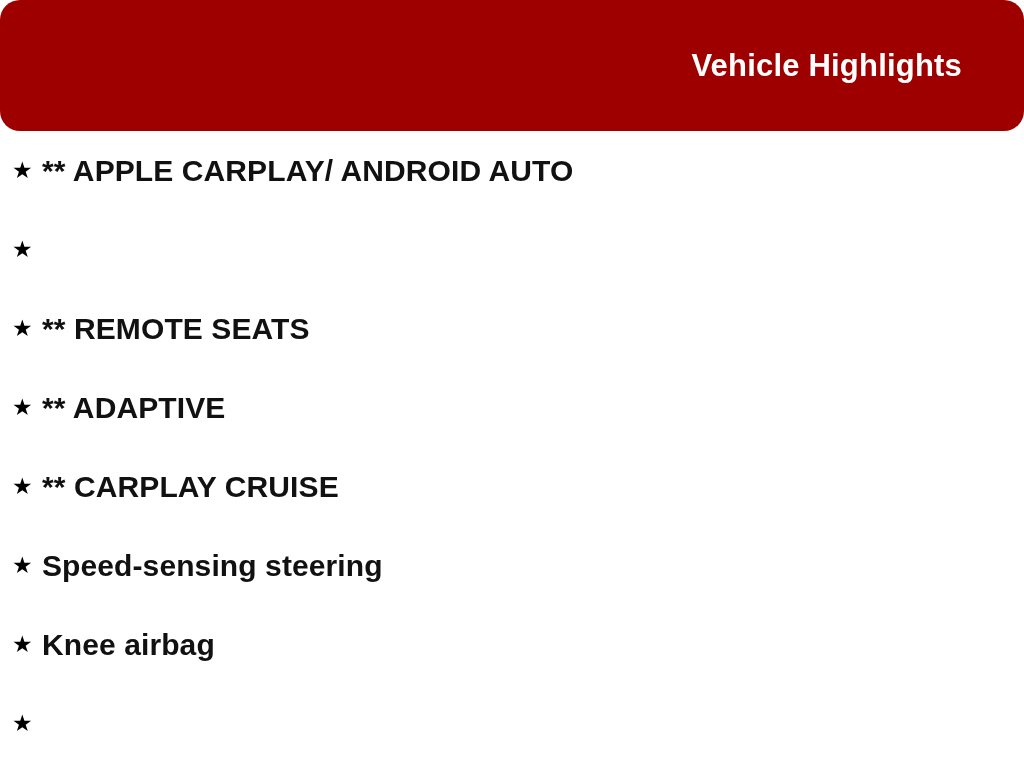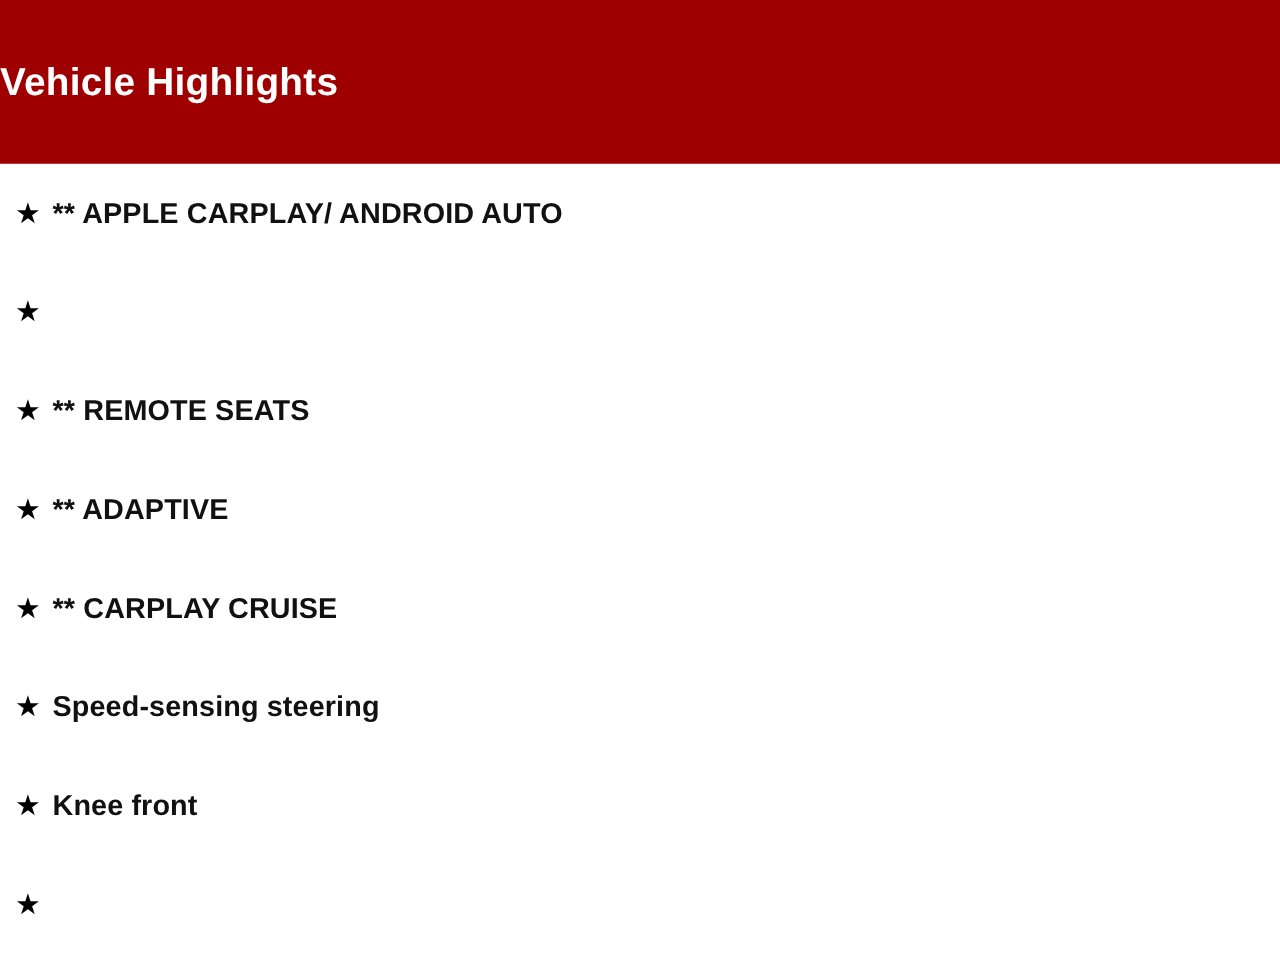--- a/index.html
+++ b/index.html
@@ -17,22 +17,24 @@
     position: relative;
     width: 1024px;
     height: 768px;
     background: #ffffff;
   }
   .header-bar {
     height: 131px;
     background: #9e0000;
     display: flex;
     align-items: center;
+    justify-content: flex-end;
     box-sizing: border-box;
-    padding-right: 48px;
+    padding-right: 62px;
+    border-radius: 20px;
   }
   .header-title {
     color: #ffffff;
     font-size: 31px;
     font-weight: bold;
     letter-spacing: 0.2px;
     line-height: 1;
   }
   .highlights {
     padding: 0;
@@ -48,21 +50,21 @@
   }
   .star-icon {
     width: 30px;
     flex: 0 0 30px;
     font-size: 23px;
     line-height: 1;
     color: #000000;
     text-align: left;
   }
   .highlight-label {
-    font-size: 23px;
+    font-size: 30px;
     font-weight: bold;
     color: #111111;
     letter-spacing: 0.1px;
     white-space: nowrap;
   }
 </style>
 </head>
 <body>
 
 <div class="page">
@@ -90,20 +92,20 @@
     <li class="highlight-item">
       <span class="star-icon">★</span>
       <span class="highlight-label">** CARPLAY CRUISE</span>
     </li>
     <li class="highlight-item">
       <span class="star-icon">★</span>
       <span class="highlight-label">Speed-sensing steering</span>
     </li>
     <li class="highlight-item">
       <span class="star-icon">★</span>
-      <span class="highlight-label">Knee front</span>
+      <span class="highlight-label">Knee airbag</span>
     </li>
     <li class="highlight-item">
       <span class="star-icon">★</span>
     </li>
   </ul>
 
 </div>
 
 </body></html>

